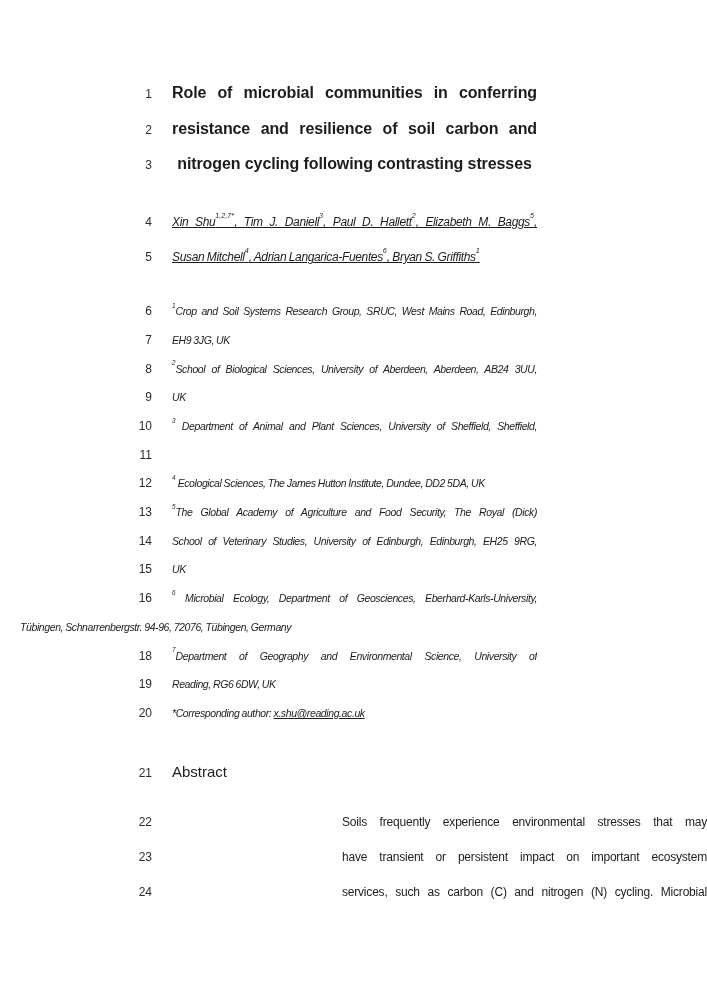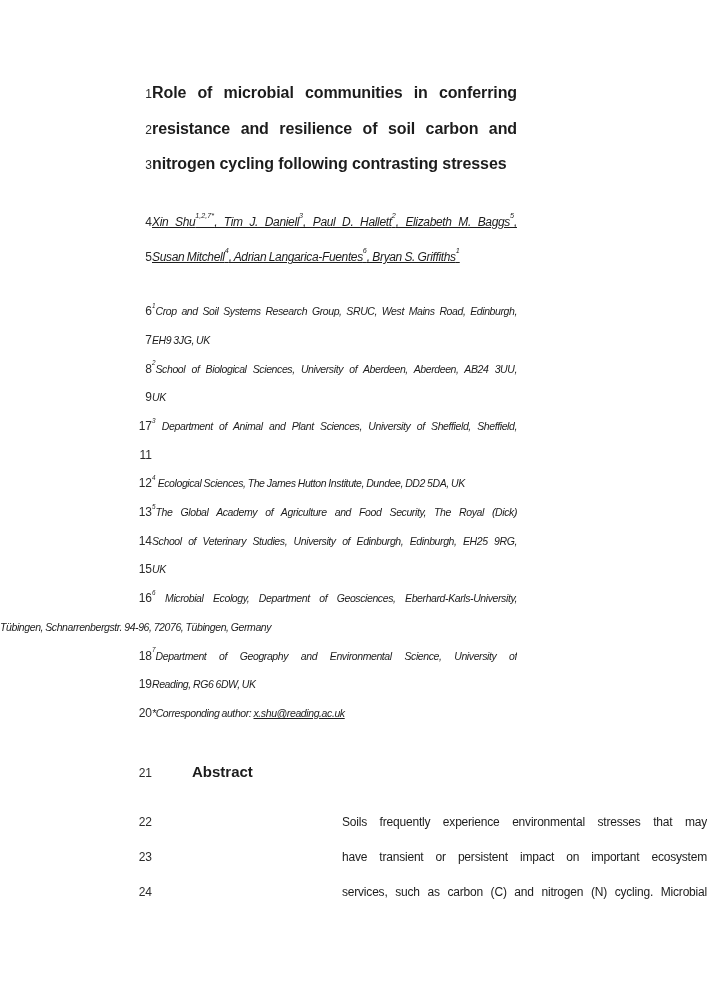--- a/index.html
+++ b/index.html
@@ -26,20 +26,21 @@
     flex: 0 0 152px;
     text-align: right;
     font-size: 12px;
     letter-spacing: 0;
     font-style: normal;
     font-weight: 400;
     color: #2b2b2b;
   }
   .txt {
     flex: 0 0 365px;
+    margin-left: 20px;
     overflow: hidden;
   }
   .just .txt {
     text-align: justify;
     text-align-last: justify;
     text-justify: inter-word;
   }
   sup {
     font-size: 0.6em;
     line-height: 0;
@@ -48,20 +49,21 @@
     letter-spacing: 0;
   }
   .link {
     text-decoration: underline;
   }
   
   .title .txt {
     font-size: 16px;
     font-weight: 700;
     letter-spacing: -0.1px;
+    text-align: center;
   }
   .title { line-height: 34.7px; }
   .authors .txt {
     font-size: 12px;
     font-style: italic;
     letter-spacing: -0.35px;
     word-spacing: -0.5px;
     text-decoration: underline;
   }
   .authors { line-height: 35px; }
@@ -69,24 +71,24 @@
   .affil .txt {
     font-size: 10.5px;
     font-style: italic;
     letter-spacing: -0.4px;
     word-spacing: -0.4px;
   }
   .affil { line-height: 28.7px; }
   .affil.start { margin-top: 22px; }
   .heading .txt {
     font-size: 15px;
-    font-weight: 700;
+    font-weight: 400;
   }
   .heading { line-height: 35px; }
-  .heading.start { margin-top: 26px; gap: 40px; }
+  .heading.start { margin-top: 26px; }
   .body-text .txt {
     font-size: 12px;
     letter-spacing: -0.2px;
     word-spacing: -0.3px;
   }
   .body-text { line-height: 35px; justify-content: space-between; }
   .body-text.start { margin-top: 14px; }
 </style>
 </head>
 <body>
@@ -122,21 +124,21 @@
   </div>
     <div class="line affil just">
     <span class="num">8</span>
     <div class="txt"><sup>2</sup><span>School of Biological Sciences, University of Aberdeen, Aberdeen, AB24 3UU,</span></div>
   </div>
     <div class="line affil">
     <span class="num">9</span>
     <div class="txt"><span>UK</span></div>
   </div>
     <div class="line affil just">
-    <span class="num">17</span>
+    <span class="num">10</span>
     <div class="txt"><sup>3</sup><span> Department of Animal and Plant Sciences, University of Sheffield, Sheffield,</span></div>
   </div>
     <div class="line affil">
     <span class="num">11</span>
   </div>
     <div class="line affil">
     <span class="num">12</span>
     <div class="txt"><sup>4</sup><span> Ecological Sciences, The James Hutton Institute, Dundee, DD2 5DA, UK</span></div>
   </div>
     <div class="line affil just">

